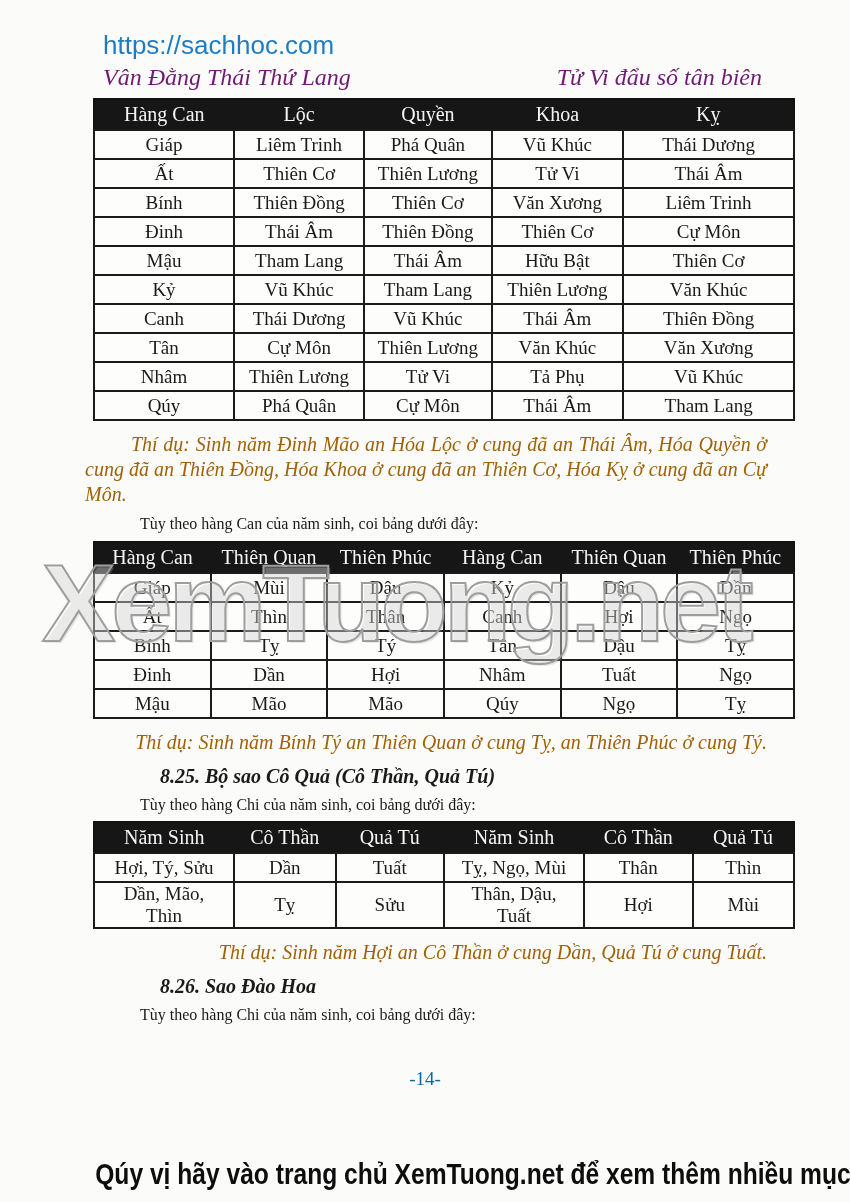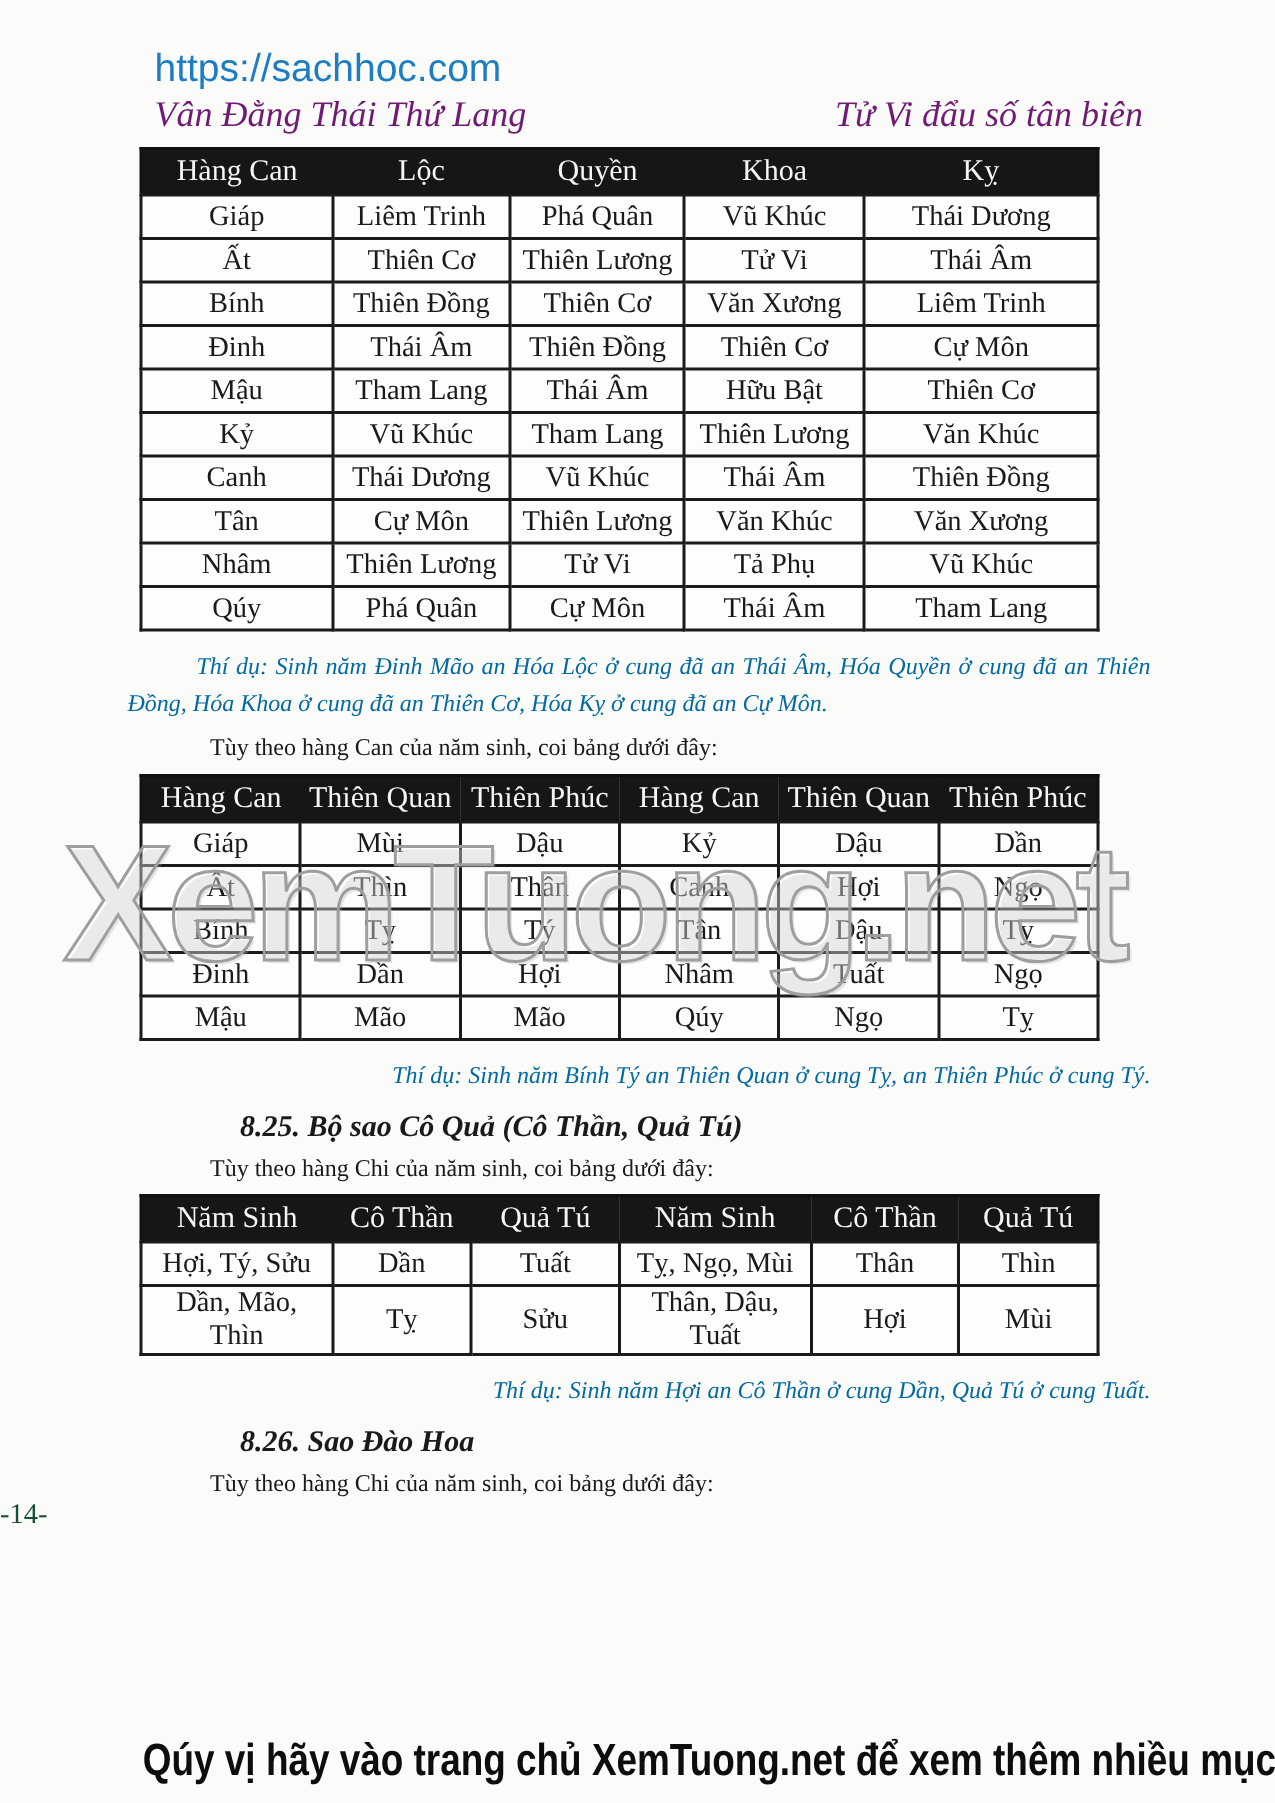--- a/index.html
+++ b/index.html
@@ -30,21 +30,21 @@
     justify-content: space-between;
     margin: 3px 88px 0 103px;
     font-style: italic;
     font-size: 24px;
     color: #701a75;
   }
   
   table.t {
     border-collapse: collapse;
     table-layout: fixed;
-    width: 640px;
+    width: 702px;
     margin-left: 93px;
     background: #fdfdfc;
   }
   table.t th {
     background: #161616;
     color: #f5f5f5;
     font-weight: normal;
     font-size: 20px;
     height: 31px;
     text-align: center;
@@ -75,25 +75,25 @@
   .t3 col:nth-child(3){ width: 15.5%; }
   .t3 col:nth-child(4){ width: 20%; }
   .t3 col:nth-child(5){ width: 15.5%; }
   .t3 col:nth-child(6){ width: 14.5%; }
   .t3 tbody tr:nth-child(2) td { height: 46px; }
   
   .example {
     width: 682px;
     margin: 11px 16px 0 85px;
     font-style: italic;
-    font-size: 16px;
+    font-size: 20px;
     line-height: 25px;
     text-align: justify;
     text-indent: 46px;
-    color: #0369a1;
+    color: #a16207;
   }
   .example.single { text-align: right; }
   .section-heading {
     margin: 10px 0 0 160px;
     font-weight: bold;
     font-style: italic;
     font-size: 20px;
   }
   .intro {
     margin: 8px 0 0 140px;
@@ -110,22 +110,24 @@
     font-size: 110px;
     line-height: 1;
     letter-spacing: -4px;
     color: rgba(255,255,255,0.22);
     -webkit-text-stroke: 2px #9e9e9e;
     text-shadow: 2px 2px 0 rgba(175,175,175,0.30);
     pointer-events: none;
     white-space: nowrap;
   }
   .page-number {
+    margin-top: 44px;
+    text-align: center;
     font-size: 19px;
-    color: #14532d;
+    color: #0369a1;
   }
   .footer-banner {
     position: absolute;
     left: 0; top: 1157px;
     width: 850px;
     text-align: center;
   }
   .footer-banner span {
     display: inline-block;
     font-family: "Liberation Sans", sans-serif;

